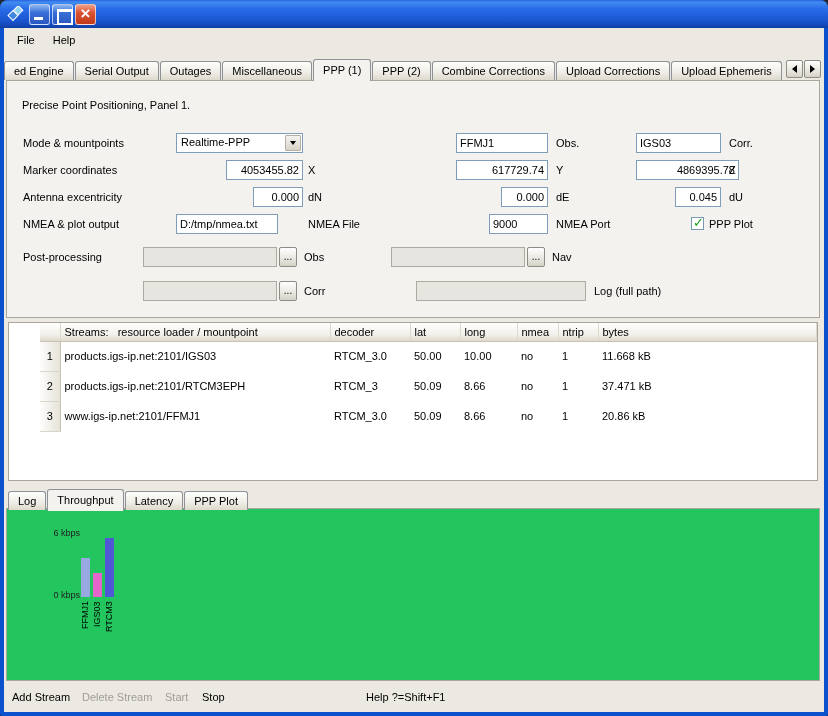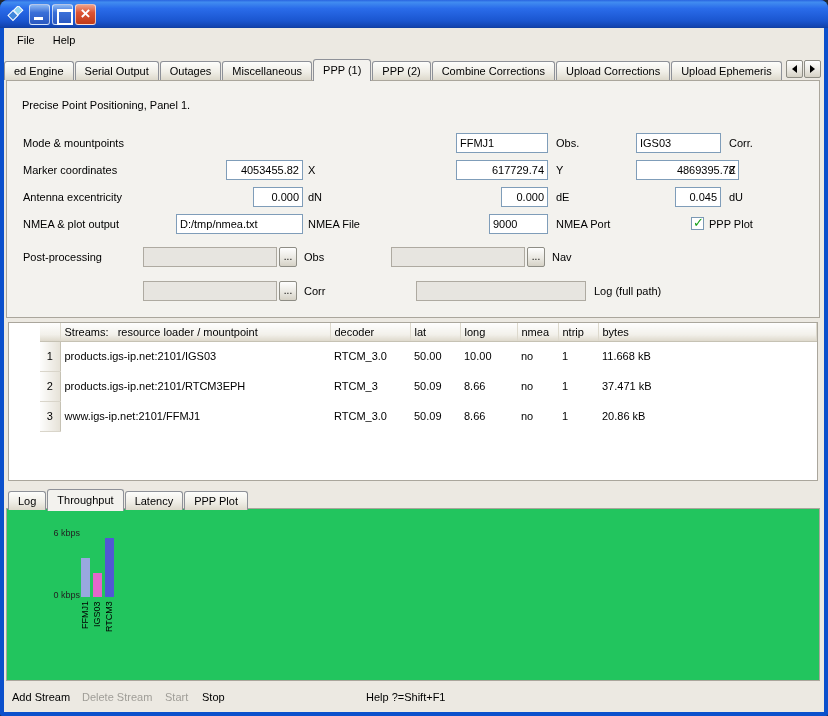--- a/index.html
+++ b/index.html
@@ -126,20 +126,26 @@
         <span class="scrollbtn">
             <i class="tri-right"></i>
           </span>
       </span>
     </div>
 
     <div class="form-frame">
       <div class="flabel" style="left:15px;top:14px;">Precise Point Positioning, Panel 1.</div>
 
       <div class="flabel" style="left:16px;top:52px;">Mode &amp; mountpoints</div>
+      <div class="combo" style="left:169px;top:52px;width:127px;">
+        <span class="combo-text">Realtime-PPP</span>
+        <span class="combo-btn">
+            <i class="arrow-down"></i>
+          </span>
+      </div>
       <input class="field" style="left: 449px; top: 52px; width: 92px;" value="FFMJ1">
       <div class="flabel" style="left:549px;top:52px;">Obs.</div>
       <input class="field" style="left: 629px; top: 52px; width: 85px;" value="IGS03">
       <div class="flabel" style="left:722px;top:52px;">Corr.</div>
 
       <div class="flabel" style="left:16px;top:79px;">Marker coordinates</div>
       <input class="field ra" style="left: 219px; top: 79px; width: 77px;" value="4053455.82">
       <div class="flabel" style="left:301px;top:79px;">X</div>
       <input class="field ra" style="left: 449px; top: 79px; width: 92px;" value="617729.74">
       <div class="flabel" style="left:549px;top:79px;">Y</div>
@@ -148,21 +154,21 @@
 
       <div class="flabel" style="left:16px;top:106px;text-align:center;">Antenna excentricity</div>
       <input class="field ra" style="left: 246px; top: 106px; width: 50px;" value="0.000">
       <div class="flabel" style="left:301px;top:106px;">dN</div>
       <input class="field ra" style="left: 494px; top: 106px; width: 47px;" value="0.000">
       <div class="flabel" style="left:549px;top:106px;">dE</div>
       <input class="field ra" style="left: 668px; top: 106px; width: 46px;" value="0.045">
       <div class="flabel" style="left:722px;top:106px;">dU</div>
 
       <div class="flabel" style="left:16px;top:133px;">NMEA &amp; plot output</div>
-      <input class="field" style="left: 169px; top: 133px; width: 127px;" value="D:/tmp/nmea.txt">
+      <input class="field" style="left: 169px; top: 133px; width: 102px;" value="D:/tmp/nmea.txt">
       <div class="flabel" style="left:301px;top:133px;">NMEA File</div>
       <input class="field" style="left: 482px; top: 133px; width: 59px;" value="9000">
       <div class="flabel" style="left:549px;top:133px;">NMEA Port</div>
       <span class="checkbox" style="left:684px;top:136px;"><span class="check-icon"></span></span>
       <div class="flabel" style="left:702px;top:133px;">PPP Plot</div>
 
       <div class="flabel" style="left:16px;top:166px;">Post-processing</div>
       <div class="field dis" style="left:136px;top:166px;width:134px;"></div>
       <span class="browse" style="left:272px;top:166px;">...</span>
       <div class="flabel" style="left:297px;top:166px;">Obs</div>

